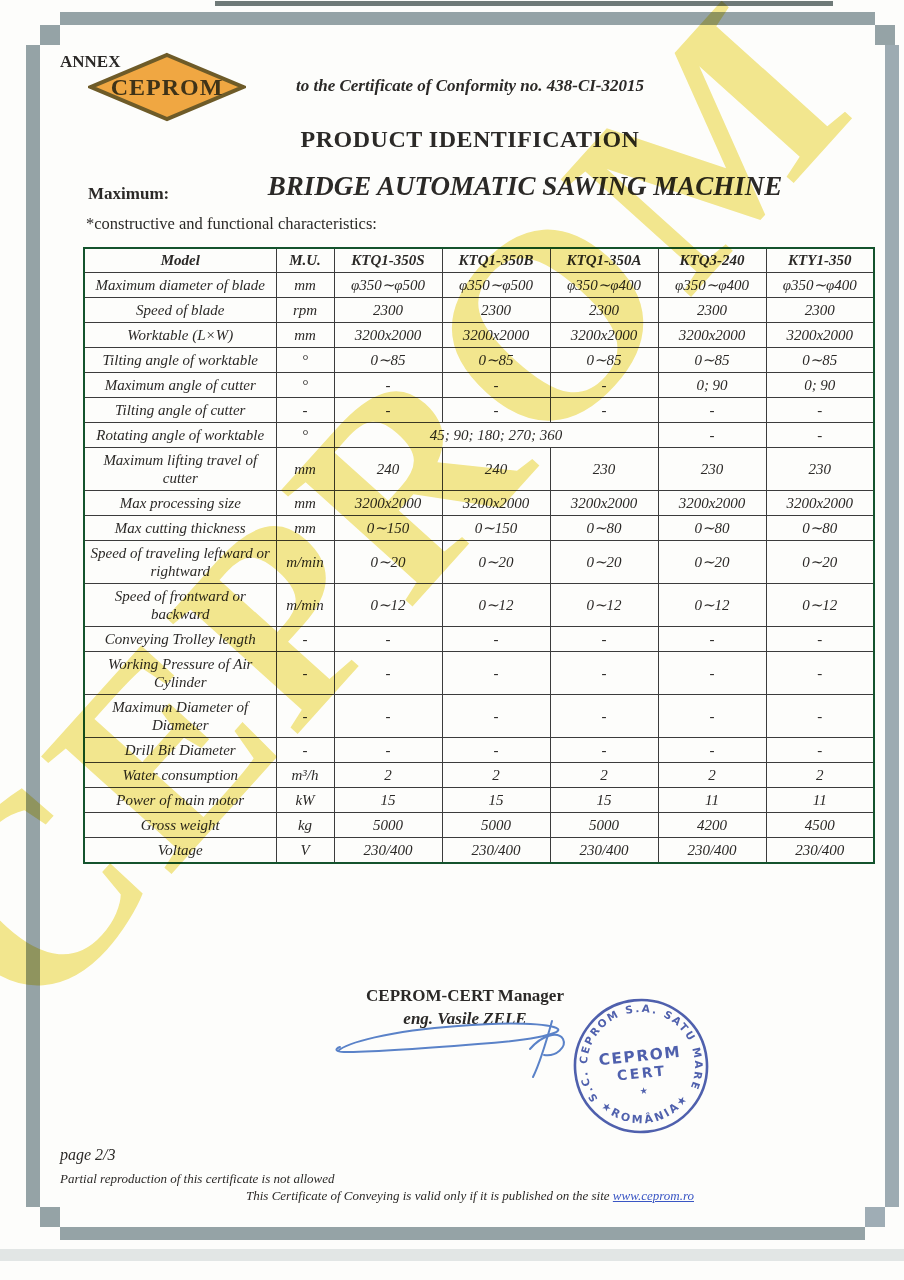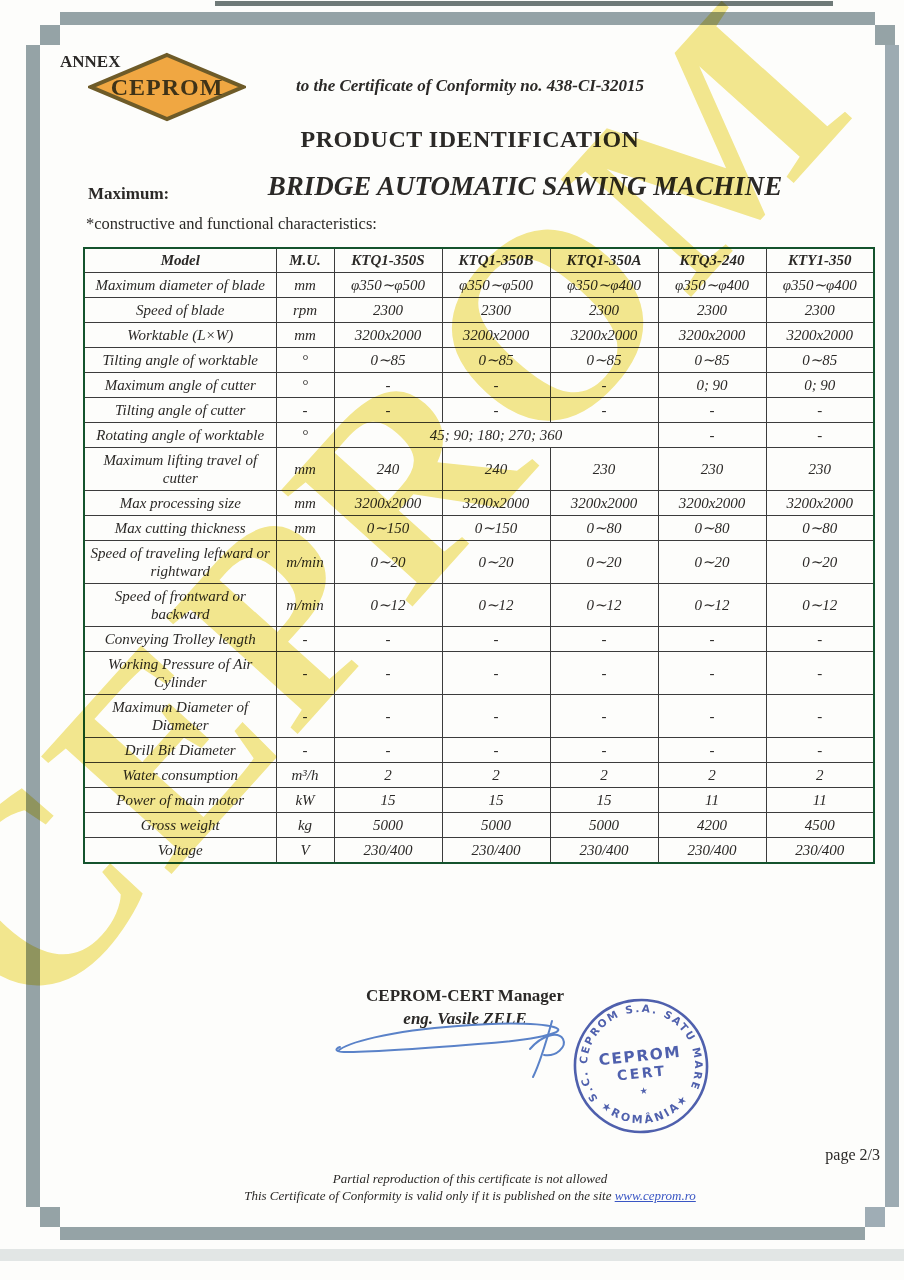--- a/index.html
+++ b/index.html
@@ -49,23 +49,23 @@
              letter-spacing:8px;color:#f2e47c;opacity:0.85;mix-blend-mode:multiply;
              z-index:6;pointer-events:none;}
 
   
   .manager-title{position:absolute;left:160px;top:986px;width:610px;text-align:center;
              font-weight:bold;font-size:17px;}
   .manager-name{position:absolute;left:160px;top:1009px;width:610px;text-align:center;
              font-weight:bold;font-style:italic;font-size:17px;}
   .signature{position:absolute;left:328px;top:1015px;z-index:6;}
   .stamp{position:absolute;left:570px;top:995px;z-index:7;transform:rotate(-6deg);}
-  .page-number{position:absolute;left:60px;top:1146px;width:820px;text-align:right;
-             font-size:16px;}
-  .disclaimer1{position:absolute;left:60px;top:1171px;width:820px;text-align:center;
+  .page-number{position:absolute;left:60px;top:1146px;width:820px;text-align:left;
+             font-style:italic;font-size:16px;}
+  .disclaimer1{position:absolute;left:60px;top:1171px;width:820px;
              font-style:italic;font-size:13px;}
   .disclaimer2{position:absolute;left:60px;top:1188px;width:820px;text-align:center;
              font-style:italic;font-size:13px;}
   .site-link{color:#3a56c4;text-decoration:underline;cursor:pointer;margin-top:20px;}
 </style>
 </head>
 <body>
 
 <div class="page">
 
@@ -324,15 +324,15 @@
         <textPath href="#arcBottom" startOffset="50%" text-anchor="middle">★ROMÂNIA★</textPath>
       </text>
       <text x="71" y="66" text-anchor="middle" font-size="15.5" letter-spacing="1.5">CEPROM</text>
       <text x="71" y="83" text-anchor="middle" font-size="14" letter-spacing="2.5">CERT</text>
       <text x="71" y="99" text-anchor="middle" font-size="9">★</text>
     </g>
   </svg>
 
   <div class="page-number">page 2/3</div>
   <div class="disclaimer1">Partial reproduction of this certificate is not allowed</div>
-  <div class="disclaimer2"><span>This Certificate of Conformity is valid only if it is published on the site </span><span class="site-link">www.ceprom.ro</span></div>
+  <div class="disclaimer2"><span>This Certificate of Conveying is valid only if it is published on the site </span><span class="site-link">www.ceprom.ro</span></div>
 
 </div>
 
 </body></html>

